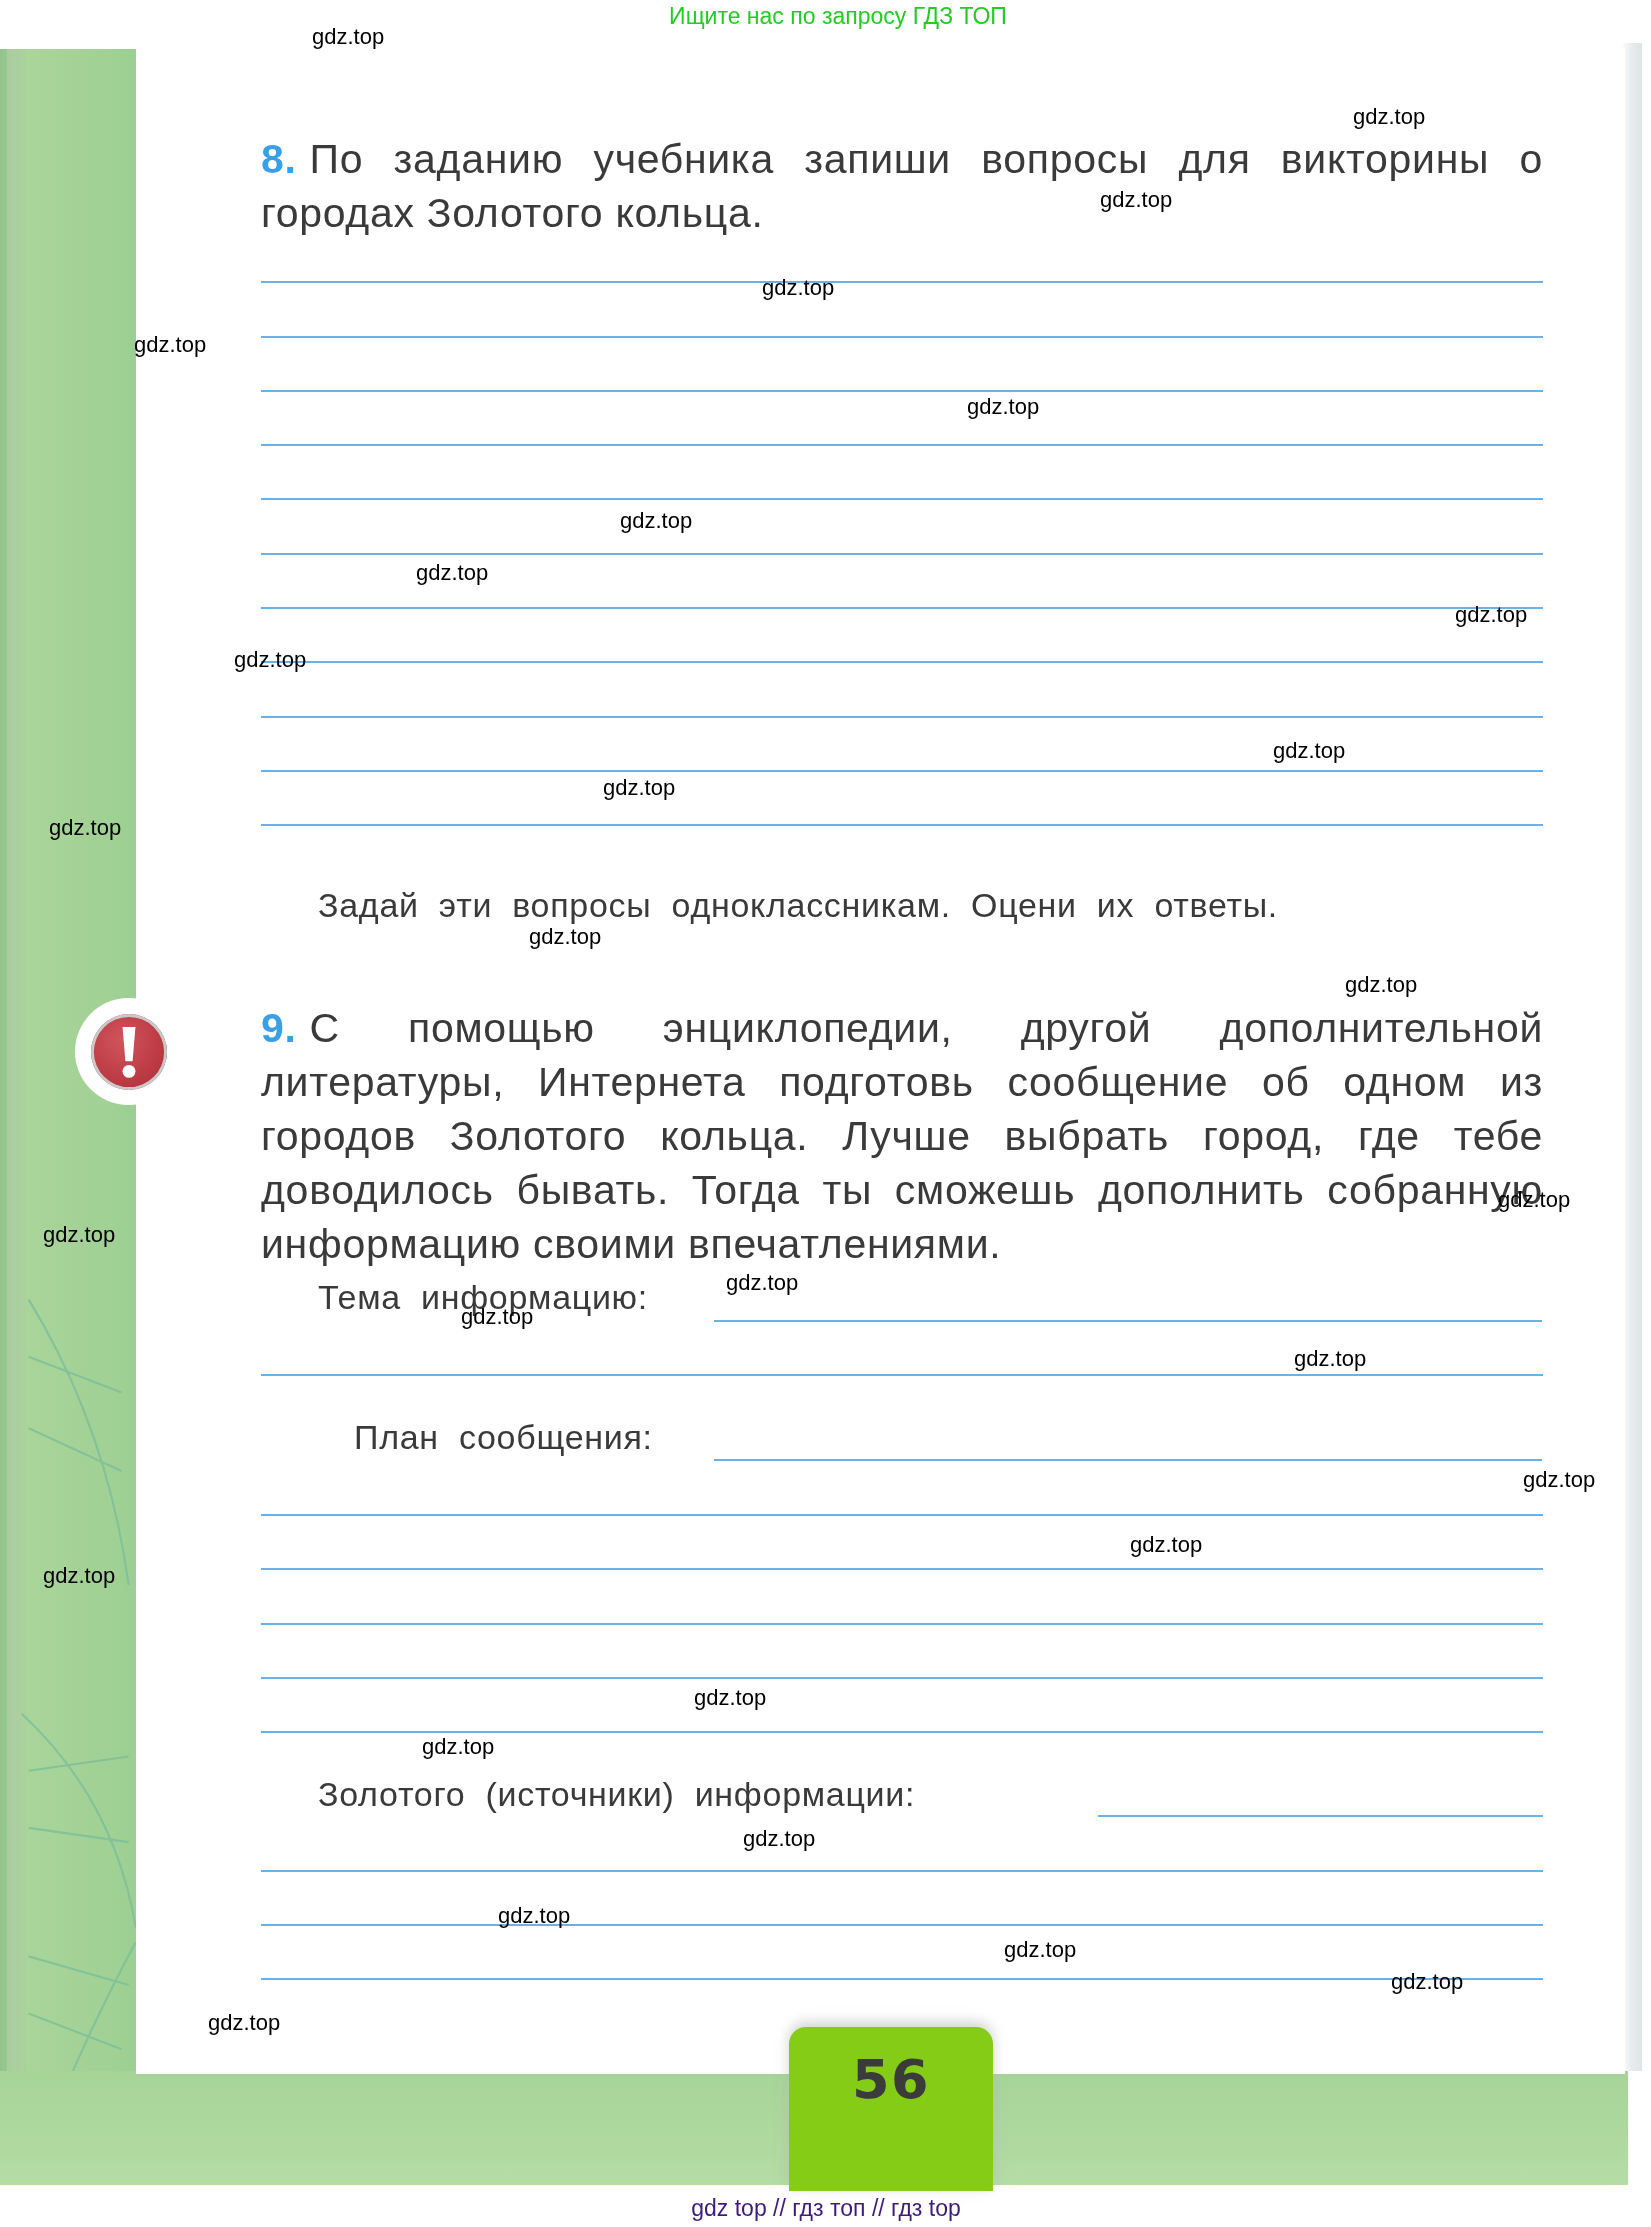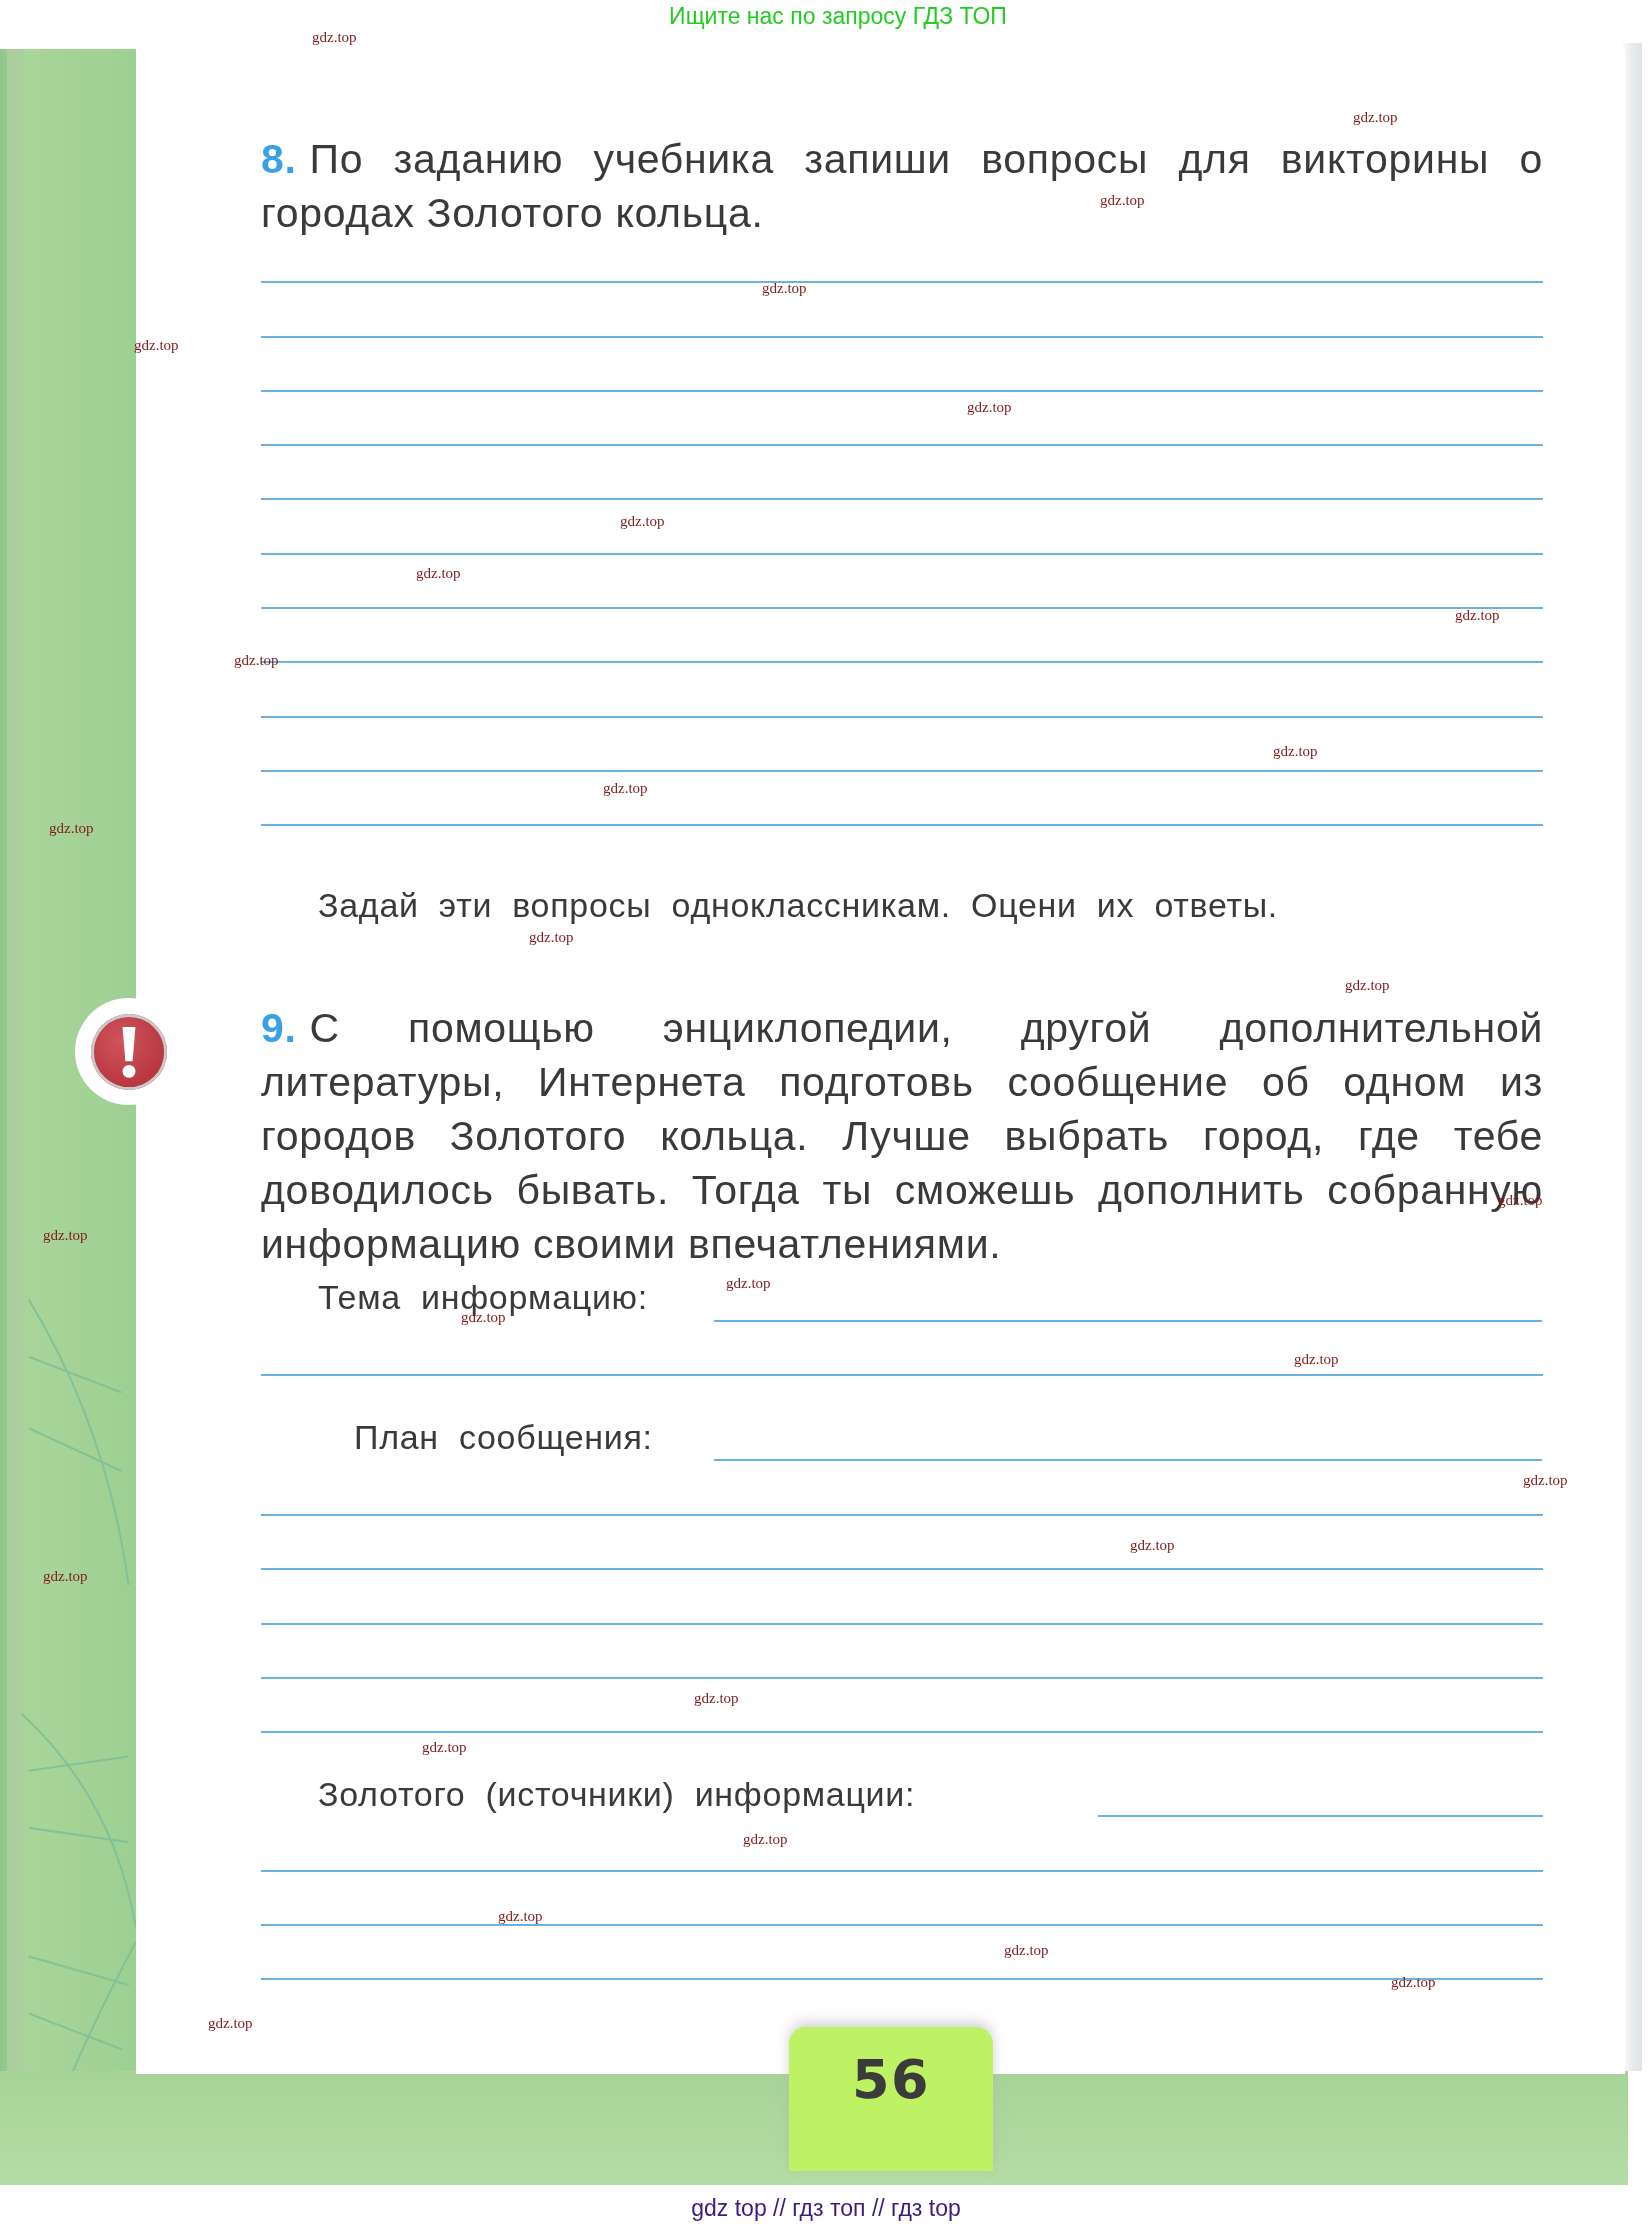--- a/index.html
+++ b/index.html
@@ -12,22 +12,22 @@
   .green-right-edge { position:absolute; left:1621px; top:43px; width:21.4px; height:2028px; background:linear-gradient(90deg,#ffffff,#e8ecee,#dfe4e6); }
   .leaf-art { position:absolute; left:0; top:1214px; width:136px; height:928px; }
   .page { position:absolute; left:136px; top:49px; width:1489px; height:2025px; background:#ffffff; }
   .alert-badge { position:absolute; left:75px; top:998px; width:107px; height:107px; border-radius:50%; background:#ffffff; }
   .alert-inner { position:absolute; left:15.7px; top:15.7px; width:76px; height:76px; border-radius:50%; background:radial-gradient(circle at 40% 35%,#d0545c,#b8363f 70%); box-shadow:0 0 0 2.9px #c9c9c9 inset; }
   .alert-inner svg { position:absolute; left:0; top:0; }
   .task { position:absolute; left:261px; width:1282px; color:#3a3a3a; font-size:41px; line-height:54px; letter-spacing:0.7px; text-align:justify; }
   .task .num { color:#3aa0e6; font-weight:bold; margin-right:13px; }
   .line { position:absolute; height:2.1px; background:#6ab2e6; }
   .label { position:absolute; color:#3a3a3a; font-size:34px; line-height:47px; letter-spacing:0.7px; word-spacing:10px; }
-  .wm { position:absolute; color:#7f1d1d; font-size:15px; line-height:24px;font-family:Liberation Serif, serif; }
-  .page-tab { position:absolute; left:789px; top:2027px; width:204px; height:144px; background:#bef264; border-radius:17px 17px 0 0; box-shadow:0 -4.3px 13px rgba(180,180,180,.6); }
+  .wm { position:absolute; color:#000000; font-size:22px; line-height:24px; }
+  .page-tab { position:absolute; left:789px; top:2027px; width:204px; height:164px; background:#84cc16; border-radius:17px 17px 0 0; box-shadow:0 -4.3px 13px rgba(180,180,180,.6); }
   .page-num { position:absolute; left:0; top:21.4px; width:100%; text-align:center; font-size:54px; font-weight:bold; color:#3b3b3b; font-family:"DejaVu Sans", sans-serif; letter-spacing:1.4px; }
 </style>
 </head>
 <body>
 
 <div class="top-banner">Ищите нас по запросу ГДЗ ТОП</div>
 
 <div class="green-left">
     <div class="stripe"></div>
   </div>

